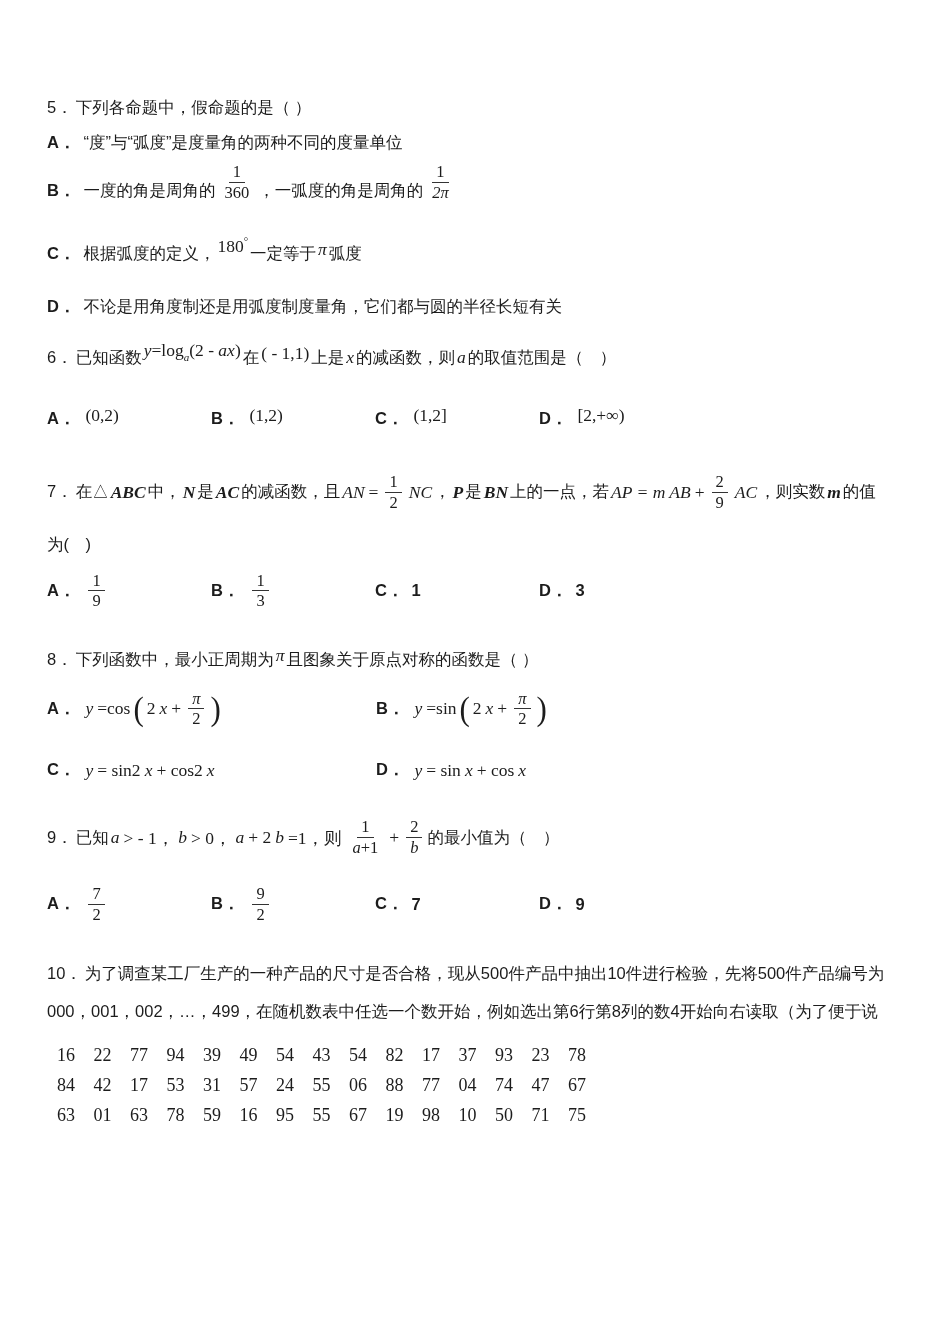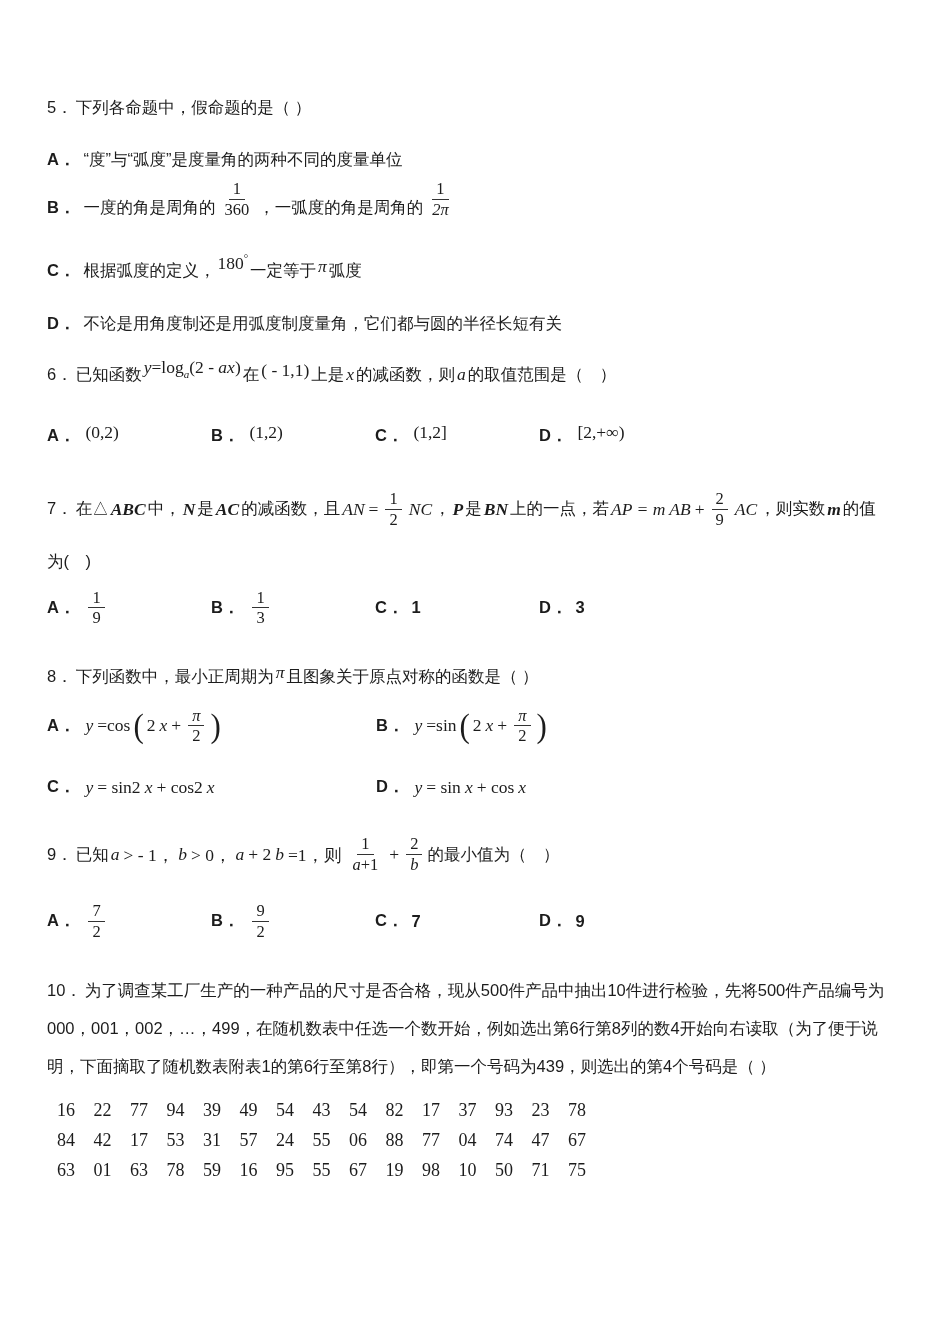--- a/index.html
+++ b/index.html
@@ -27,21 +27,21 @@
   .up6 { position: relative; top: -7px; display: inline-block; }
   .up3 { position: relative; top: -4px; display: inline-block; }
   sub { font-size: 11px; }
   sup { font-size: 11px; }
   .bigp { font-family: "Liberation Serif", serif; font-size: 31px; font-weight: 300;
           line-height: 1; transform: scaleY(1.12); margin: 0 1px; }
   .optrow { display: flex; align-items: center; }
   .optcell { width: 164px; display: flex; align-items: center; }
   .optcell.wide { width: 329px; }
   .mt14 { margin-top: 14px; } .mt16 { margin-top: 16px; } .mt20 { margin-top: 20px; }
-  .mt24 { margin-top: 28px; } .mt26 { margin-top: 26px; } .mt28 { margin-top: 28px; }
+  .mt24 { margin-top: 11px; } .mt26 { margin-top: 26px; } .mt28 { margin-top: 28px; }
   .mt30 { margin-top: 30px; } .mt36 { margin-top: 36px; } .mt42 { margin-top: 42px; }
   .q10para { line-height: 38px; font-weight: 400; }
   .q10para p { white-space: nowrap; }
   .randtable { margin-top: 10px; padding-left: 10px;
                font-family: "Liberation Serif", serif; font-size: 18px; }
   .trow { display: flex; line-height: 30px; }
   .tcell { width: 36.5px; }
 </style>
 </head>
 <body>
@@ -262,21 +262,20 @@
           <span class="olabel">D．</span>
           <span class="bold">9</span>
         </span>
     </div>
   </section>
 
   <section>
     <div class="q10para mt30">
       <p><span class="qnum">10．</span><span>为了调查某工厂生产的一种产品的尺寸是否合格，现从500件产品中抽出10件进行检验，先将500件产品编号为</span></p>
       <p>000，001，002，…，499，在随机数表中任选一个数开始，例如选出第6行第8列的数4开始向右读取（为了便于说</p>
-      <p>明，下面摘取了随机数表附表1的第6行至第8行），即第一个号码为439，则选出的第4个号码是（ ）</p>
     </div>
 
     <div class="randtable">
       <div class="trow">
           <span class="tcell">16</span>
           <span class="tcell">22</span>
           <span class="tcell">77</span>
           <span class="tcell">94</span>
           <span class="tcell">39</span>
           <span class="tcell">49</span>

